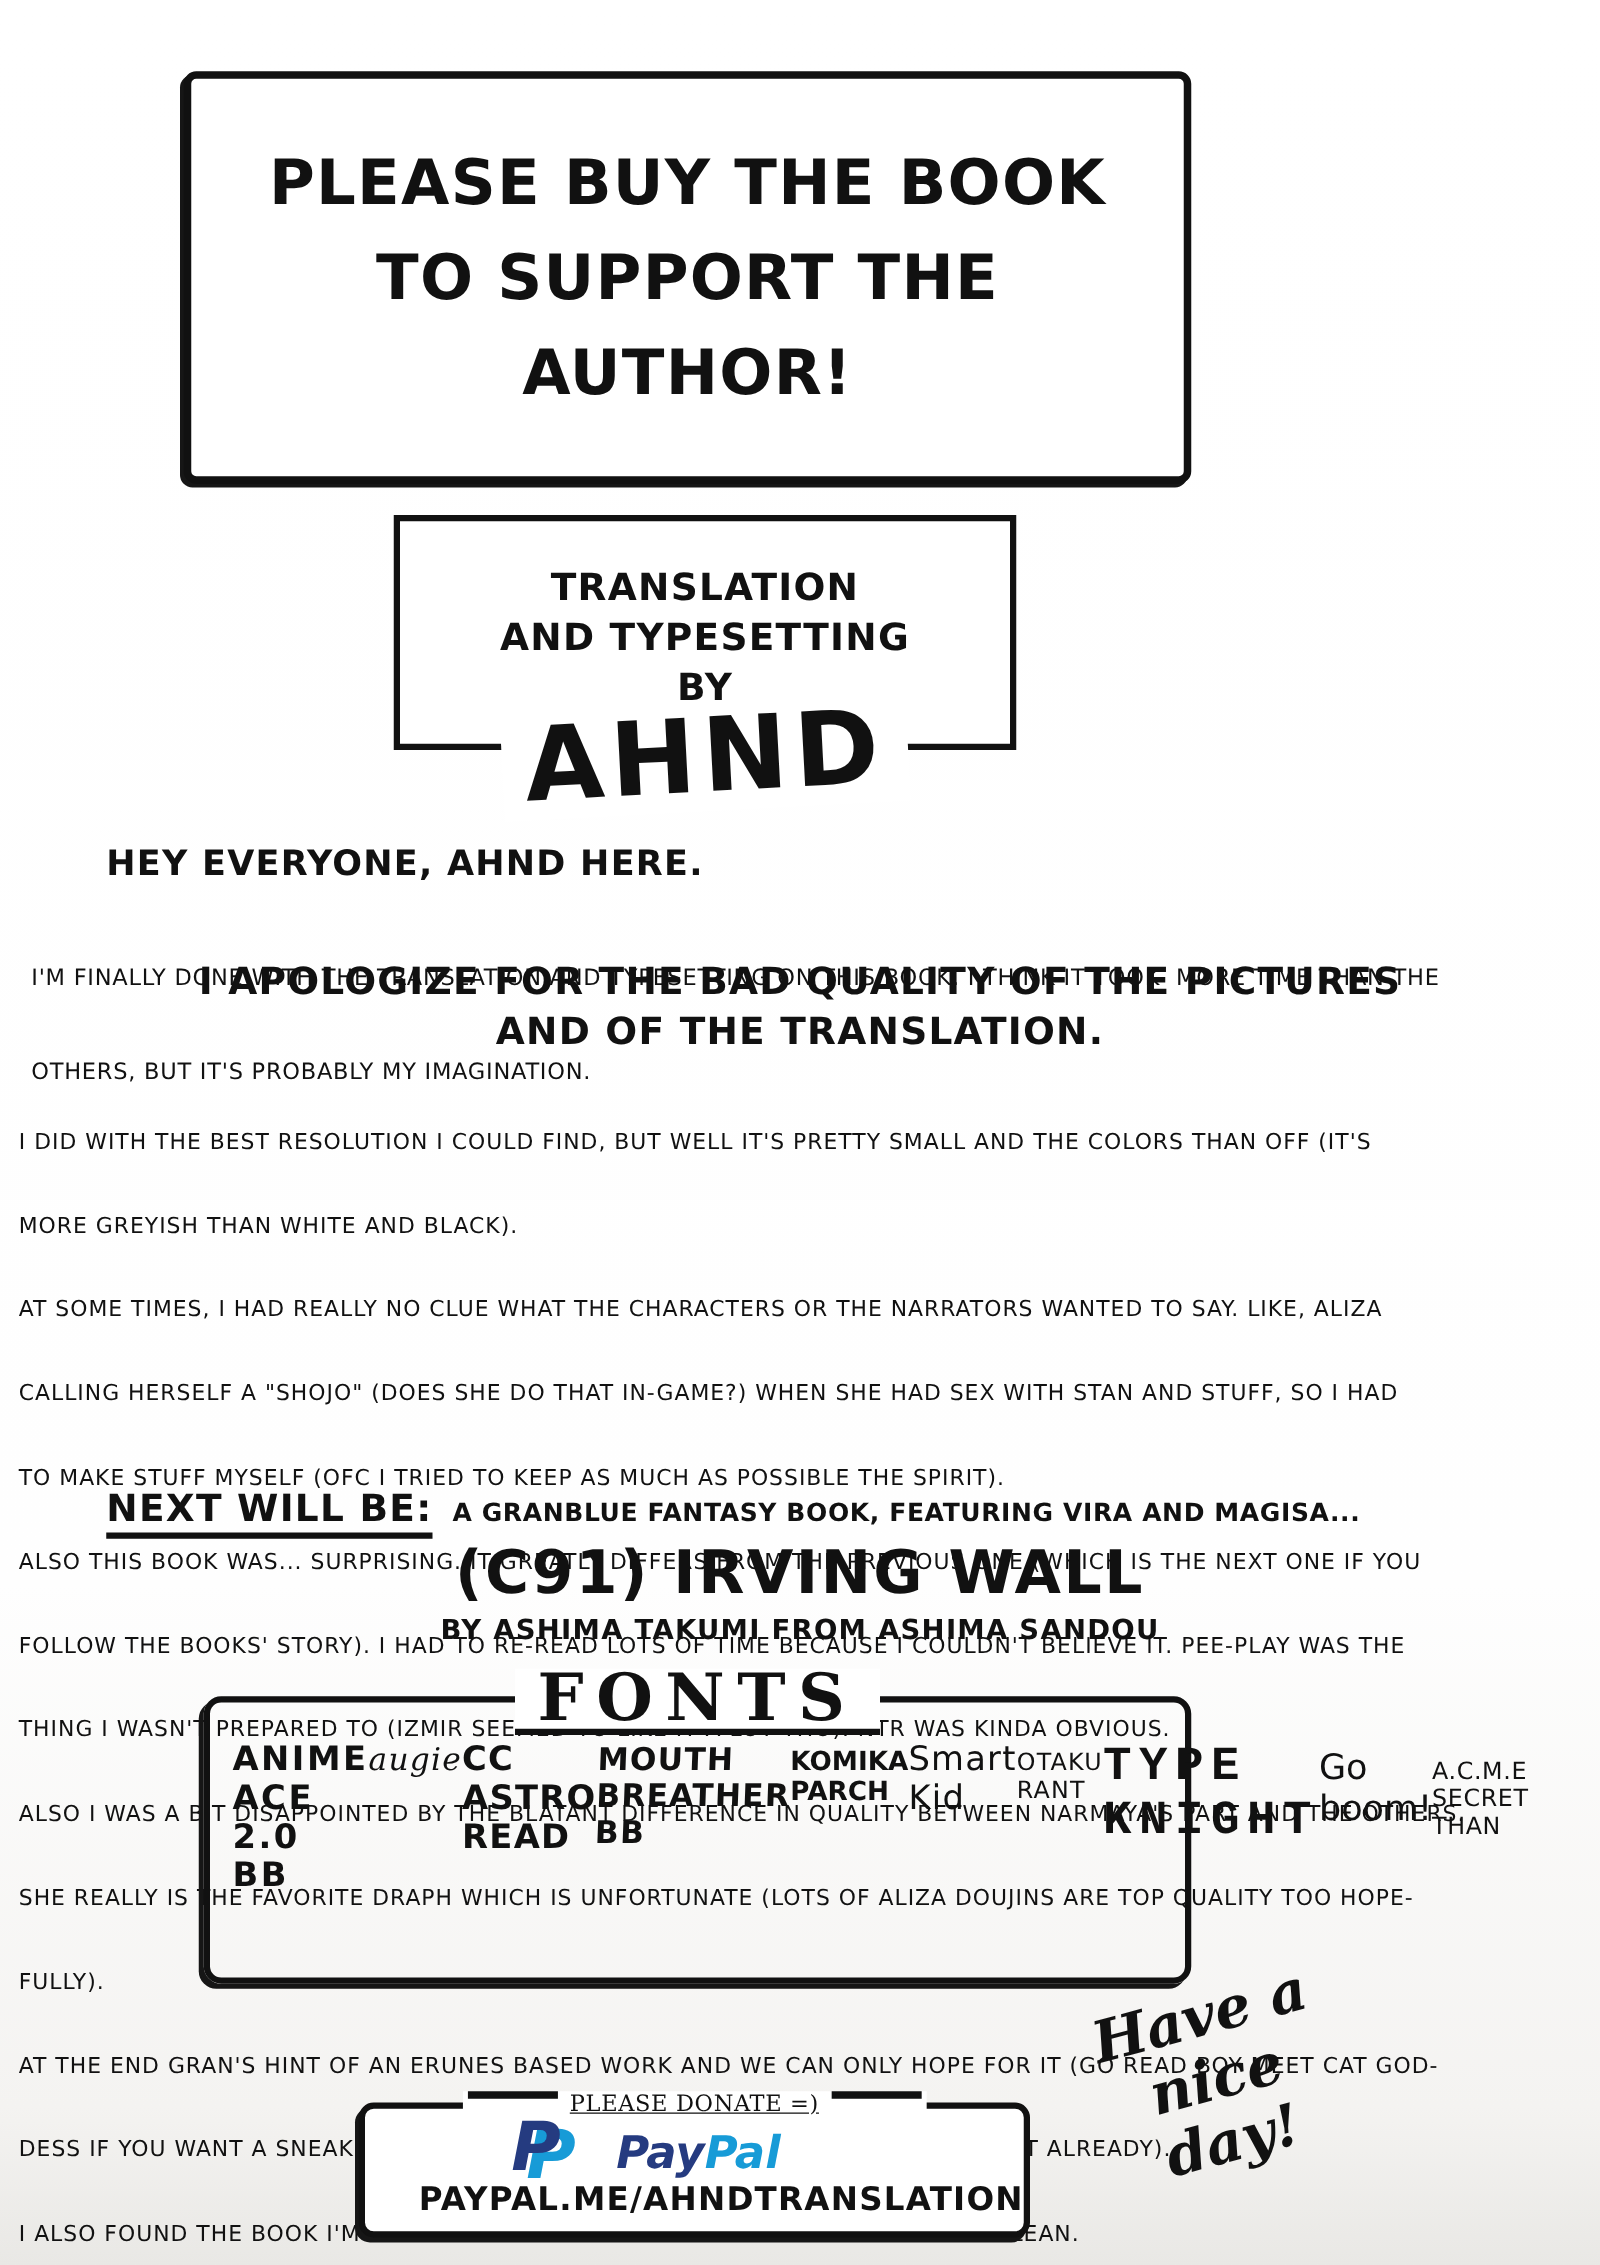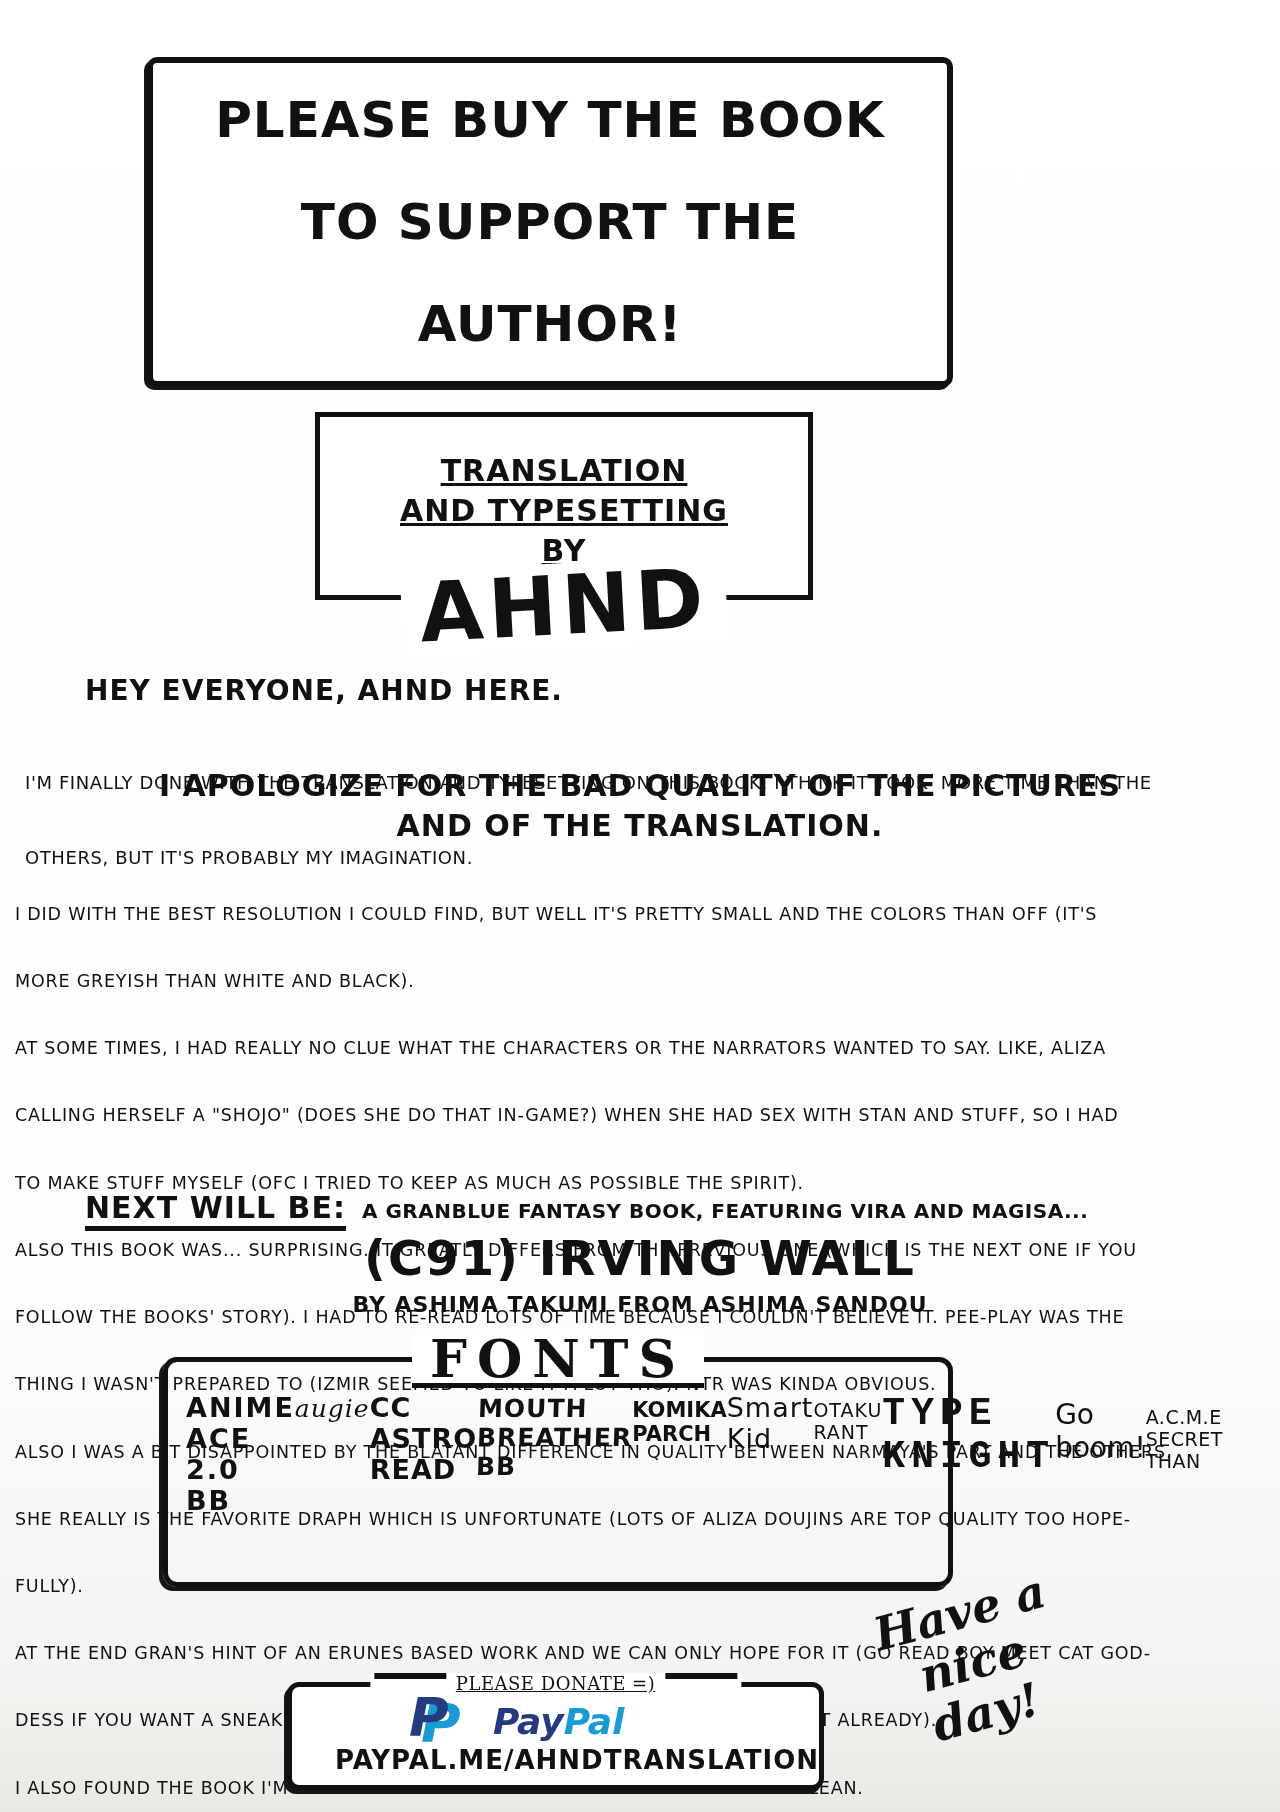--- a/index.html
+++ b/index.html
@@ -2,33 +2,33 @@
 <html><head>
 <meta charset="utf-8">
 <style>
   * { margin:0; padding:0; box-sizing:border-box; }
   html,body { background:#cfcfcf; }
   .page {
     position:relative; width:1280px; height:1812px; margin:0 auto;
     background:linear-gradient(180deg,#ffffff 0%,#fefefe 70%,#f4f3f1 93%,#e9e8e5 100%);
     color:#111; font-family:"DejaVu Sans",sans-serif; overflow:hidden;
   }
-  .box { position:absolute; border:5px solid #111; background:#fff;gap:26px; }
+  .box { position:absolute; border:5px solid #111; background:#fff; }
 
   .top-box {
     left:147px; top:57px; width:806px; height:330px; border-width:6px; border-radius:10px;
     display:flex; flex-direction:column; justify-content:center; align-items:center;
     text-align:center; font-weight:bold; font-size:50px; line-height:76px; letter-spacing:1px;
     box-shadow:-3px 3px 0 0 #161616;
   }
 
   .credit-box {
     left:315px; top:412px; width:498px; height:188px; border-width:5px;
     text-align:center; font-weight:bold; font-size:30px; line-height:40px;
-    padding-top:34px; letter-spacing:1px;text-decoration:underline;
+    padding-top:34px; letter-spacing:1px;
   }
   .credit-name {
     position:absolute; left:50%; bottom:-54px; transform:translateX(-50%) rotate(-3deg);
     background:#fff; padding:0 18px; font-size:82px; font-weight:bold; letter-spacing:5px; line-height:1.05;
   }
 
   .greeting { position:absolute; left:85px; top:674px; font-size:28px; font-weight:bold; letter-spacing:1px; }
   .intro { position:absolute; left:25px; top:720px; font-size:18px; line-height:25px; letter-spacing:0.6px; white-space:pre; }
   .apology { position:absolute; left:0; top:766px; width:100%; text-align:center; font-size:30px; font-weight:bold; line-height:40px; letter-spacing:1px; }
   .notes { position:absolute; left:15px; top:858px; font-size:17.5px; line-height:22.4px; letter-spacing:0.8px; white-space:pre; }

